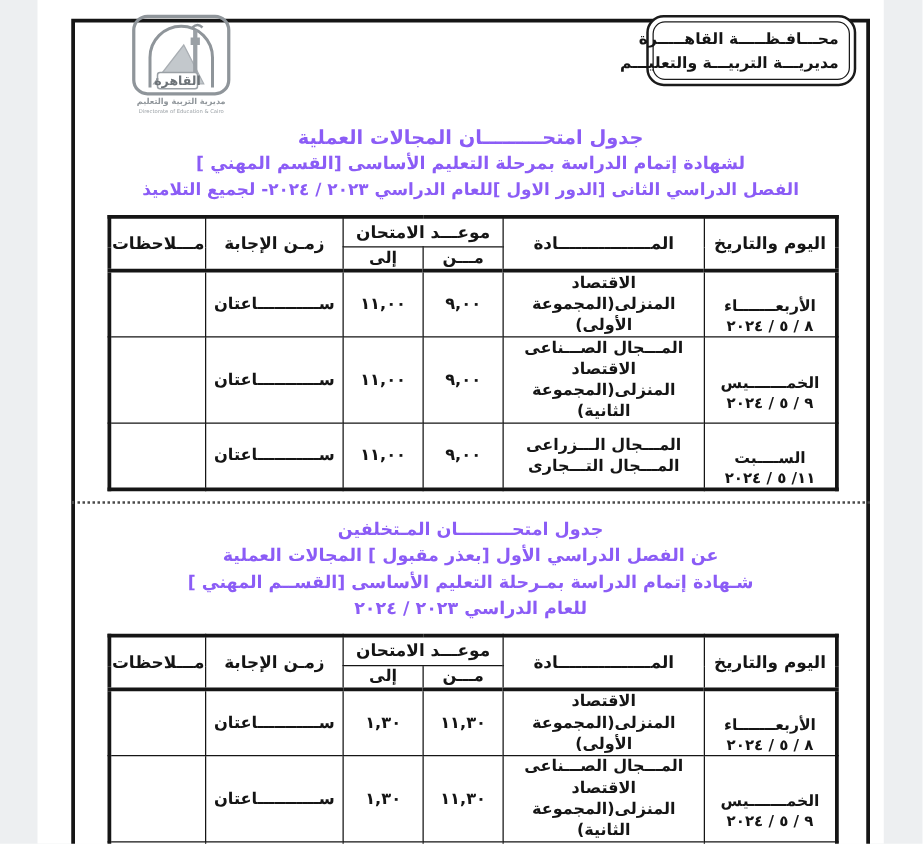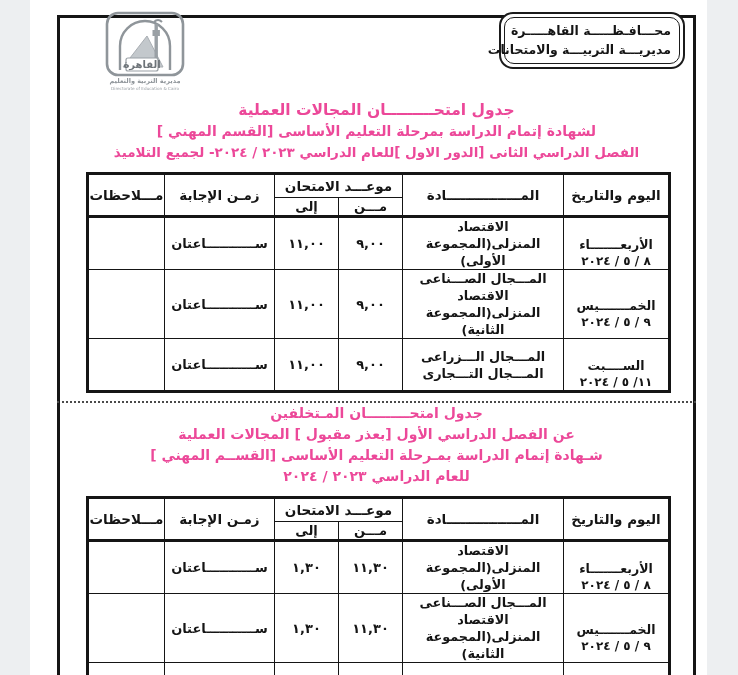--- a/index.html
+++ b/index.html
@@ -16,39 +16,39 @@
   }
   .frame {
     position:absolute; left:27px; top:15px; width:639px; height:700px;
     border:3px solid #151515;
     background:#ffffff;
   }
 
   
   .head-area { position:relative; height:76px; }
   .stamp {
-    position:absolute; top:-6px; right:8px; width:186px;
+    position:absolute; top:-6px; right:8px; width:168px;
     border:2px solid #1b1b1b; border-radius:14px; padding:3px;
     background:#fff;
   }
   .stamp-inner {
     border:1.4px solid #1b1b1b; border-radius:10px; padding:3px 8px 4px;
     text-align:center;
   }
   .stamp-line { font-size:12.5px; font-weight:bold; color:#151515; line-height:1.52; white-space:nowrap; }
 
   .logo { position:absolute; top:-8px; left:30px; width:110px; height:86px; }
 
   
-  .title-block { text-align:center; color:#ec4899; font-weight:bold; }
+  .title-block { text-align:center; color:#8b5cf6; font-weight:bold; }
   .t1 { margin-top:6px; }
   .t1 .line0 { font-size:15.5px; line-height:21px; }
   .t1 .line1 { font-size:14px;   line-height:21px; }
   .t1 .line2 { font-size:13.5px; line-height:21px; }
-  .t2 { }
+  .t2 { margin-top:11px; }
   .t2 .line { font-size:14px; line-height:21px; }
 
   
   table.sched {
     border-collapse:collapse; table-layout:fixed;
     width:582px; margin:9px 22px 0 0;
     direction:rtl;
   }
   table.sched { border:3px solid #151515; }
   .sched th, .sched td {
@@ -80,21 +80,21 @@
 <body>
 
 <div class="page">
   <div class="frame">
 
     <div class="head-area">
 
       <div class="stamp">
         <div class="stamp-inner">
           <div class="stamp-line">محـــافـظـــــة القاهـــــرة</div>
-          <div class="stamp-line">مديريـــة التربيـــة والامتحانات</div>
+          <div class="stamp-line">مديريـــة التربيـــة والتعليـــم</div>
         </div>
       </div>
 
       <div class="logo">
         <svg width="110" height="86" viewBox="0 0 110 86" xmlns="http://www.w3.org/2000/svg">
           <rect x="17" y="3" width="76" height="62" rx="11" fill="none" stroke="#8f959a" stroke-width="2.6"></rect>
           <path d="M30 60 V36 a25 25 0 0 1 50 0 V60" fill="none" stroke="#8f959a" stroke-width="2.4"></path>
           <polygon points="33,57 57,26 73,57" fill="#c3c8cc" stroke="#a9aeb3" stroke-width="1"></polygon>
           <path d="M64 12 q4 -4 8 0" fill="none" stroke="#8f959a" stroke-width="2"></path>
           <rect x="64.5" y="14" width="3.4" height="44" fill="#9aa0a5"></rect>

